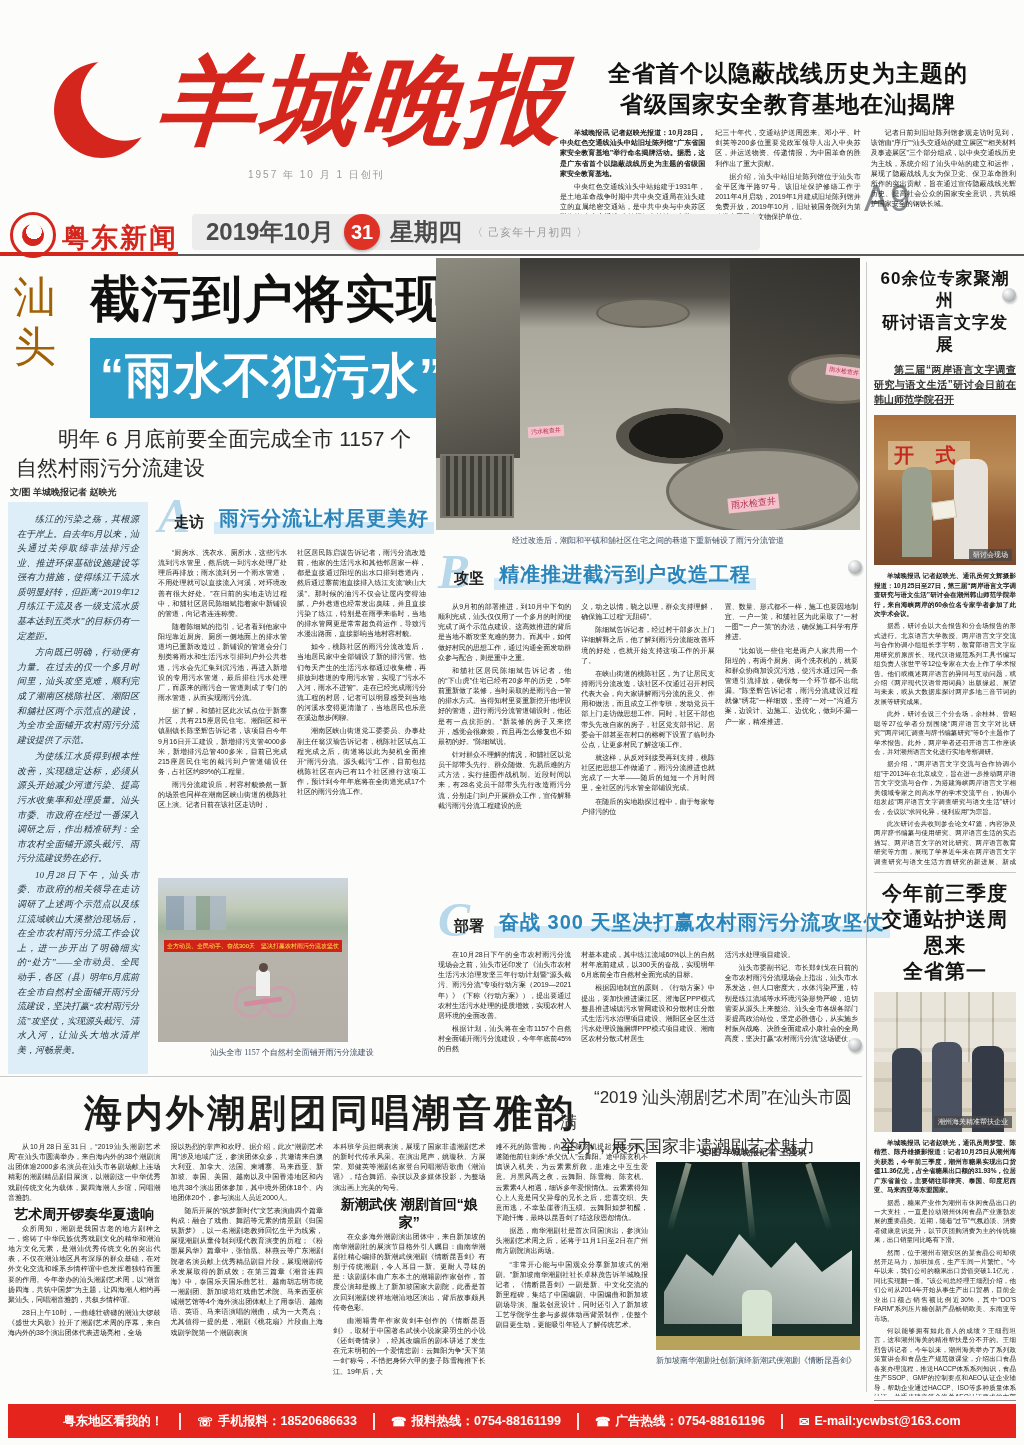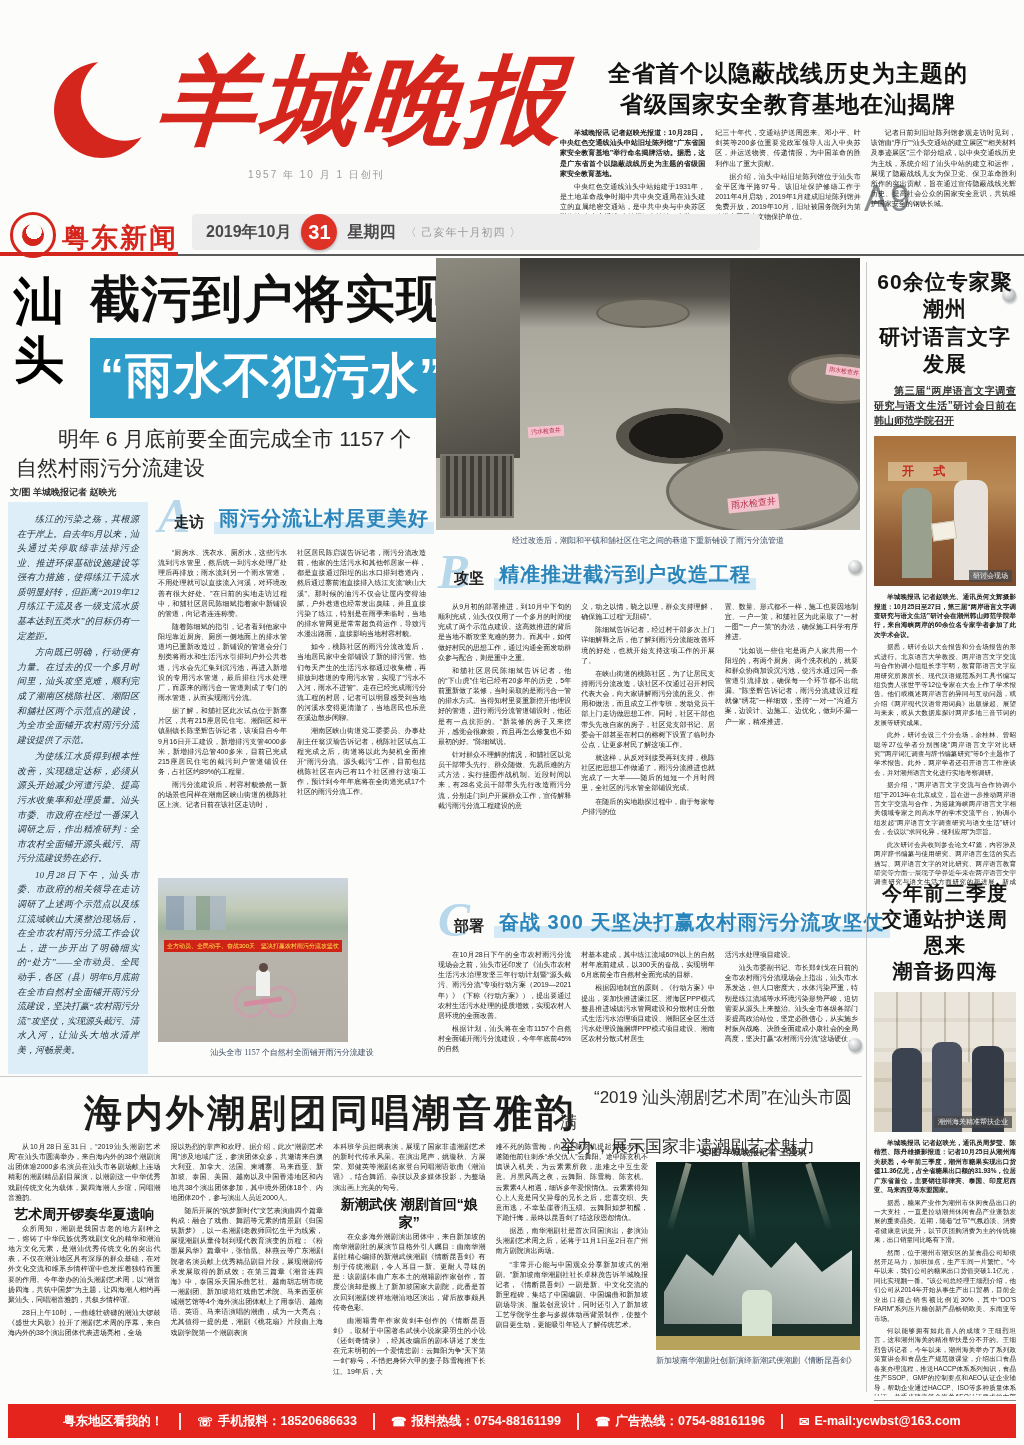--- a/index.html
+++ b/index.html
@@ -13,46 +13,46 @@
   
   .masthead{font-family:"Liberation Serif",serif;font-style:italic;font-weight:900;color:#d4261d;font-size:98px;letter-spacing:4px;transform:skew(-4deg);line-height:1;white-space:nowrap;}
   .swoosh{width:96px;height:96px;border-radius:50%;background:radial-gradient(circle at 68% 30%,rgba(0,0,0,0) 46%,#d4261d 47%);transform:rotate(18deg);}
   .founding{font-size:10px;color:#9a9a9a;letter-spacing:2px;}
   .pageno{font-size:36px;color:#8a8f93;letter-spacing:2px;}
   
   .ydlogo{width:40px;height:40px;border:3px solid #d4261d;border-radius:50%;display:flex;align-items:center;justify-content:center;}
   .ydlogo-inner{width:22px;height:22px;border-radius:50%;background:radial-gradient(circle at 62% 38%,rgba(0,0,0,0) 40%,#d4261d 41%);transform:rotate(-30deg);}
   .section-name{font-size:27px;font-weight:900;color:#d4261d;letter-spacing:2px;}
   .datebar{background:#ececec;border-radius:4px;height:36px;display:flex;align-items:center;padding:0 14px;gap:10px;}
-  .datebar .big{font-size:16px;color:#4a4a4a;font-weight:bold;}
+  .datebar .big{font-size:24px;color:#4a4a4a;font-weight:bold;}
   .daybubble{width:36px;height:36px;border-radius:50%;background:#df3227;color:#fff;font-size:20px;font-weight:900;display:flex;align-items:center;justify-content:center;box-shadow:0 2px 3px rgba(0,0,0,.25);}
   .lunar{font-size:11px;color:#9a9a9a;letter-spacing:1px;}
   .rule-dark{height:2px;background:#5a5a5a;}
   .rule-red{height:4px;background:#d4261d;}
   
-  .city{font-size:50px;font-weight:700;color:#000000;line-height:1.18;letter-spacing:2px;}
+  .city{font-size:42px;font-weight:400;color:#a16207;line-height:1.18;letter-spacing:2px;}
   .headline{font-size:50px;font-weight:900;color:#101010;letter-spacing:1px;white-space:nowrap;}
   .headline-box{background:#2f9dc9;color:#fff;font-size:48px;font-weight:900;padding:6px 10px 10px;white-space:nowrap;letter-spacing:1px;}
   .deck{font-size:21px;color:#2a2a2a;line-height:1.4;text-indent:2em;}
   .byline{font-size:9px;font-weight:bold;color:#333;}
   .intro-panel{background:#ddeef8;padding:10px 9px;font-family:"Liberation Serif",serif;font-style:italic;}
   .intro-panel p{font-size:9px;line-height:1.62;color:#1d2b38;text-indent:2em;text-align:justify;margin:0 0 2px;}
   
   .sec-head{display:flex;align-items:flex-end;}
   .badge-letter{font-family:"Liberation Serif",serif;font-style:italic;font-weight:900;font-size:48px;line-height:.75;color:#b7d7ea;}
   .badge-label{font-size:15px;font-weight:900;color:#222;margin-left:-16px;margin-bottom:2px;}
   .sec-title{font-size:20px;font-weight:900;color:#2a85bb;background:linear-gradient(rgba(0,0,0,0) 60%,#d3e9f5 60%);padding:0 5px 2px;margin-left:10px;letter-spacing:1px;white-space:nowrap;}
   .cap{font-size:8px;color:#3c4c63;text-align:center;font-family:"Liberation Serif",serif;line-height:1.3;}
   
   .ph{position:absolute;overflow:hidden;}
   .pink-label{position:absolute;background:#f4c2cd;color:#b0304a;font-size:6px;padding:1px 3px;white-space:nowrap;}
   .grate{position:absolute;background:repeating-linear-gradient(90deg,#6d6a62 0 4px,#3f3d38 4px 8px);border:2px solid #7a776e;}
   .manhole{position:absolute;border-radius:50%;}
   
-  .sb-title{font-size:21px;font-weight:900;color:#141414;text-align:center;line-height:1.3;letter-spacing:1px;}
+  .sb-title{font-size:17px;font-weight:900;color:#141414;text-align:center;line-height:1.3;letter-spacing:1px;}
   .sb-deck{font-size:10px;font-weight:bold;color:#333;line-height:1.5;text-align:justify;text-indent:2em;text-decoration:underline;}
   .sb .t{font-size:6.5px;}
   .phototag{position:absolute;right:4px;bottom:4px;background:rgba(70,70,70,.75);color:#eee;font-size:7px;padding:1px 4px;}
   .credits{font-size:8px;font-weight:bold;color:#333;line-height:1.6;border-top:1px solid #888;padding-top:4px;}
   
   .bot-title{font-size:38px;font-weight:900;color:#1c1c1c;letter-spacing:3px;white-space:nowrap;}
   .bot-deck{font-size:17px;color:#2e2e2e;line-height:1.45;}
   .bot-sub{font-size:14px;font-weight:900;color:#141414;text-align:center;margin:0 0;text-indent:0;}
   
   .footer{display:flex;align-items:center;justify-content:center;background:#e5251d;color:#fff;font-weight:bold;font-size:12.5px;}
@@ -216,42 +216,42 @@
 <div class="pin" style="left:848px;top:560px;"></div>
 <div class="pin" style="left:848px;top:1038px;"></div>
 
 <div class="abs sb" style="left:874px;top:268px;width:142px;">
   <h2 class="sb-title">
     <span style="display:block;">60余位专家聚潮州</span>
     <span style="display:block;">研讨语言文字发展</span>
   </h2>
   <p class="sb-deck" style="margin-top:6px;">第三届“两岸语言文字调查研究与语文生活”研讨会日前在韩山师范学院召开</p>
   <div class="ph" style="position:relative;margin-top:8px;width:142px;height:150px;background:linear-gradient(180deg,#a9713d 0%,#b98a55 35%,#8e5a34 70%,#7a4a2c 100%);">
-    <div class="abs" style="left:14px;top:26px;color:#c42b1e;font-size:12px;font-weight:900;letter-spacing:8px;background:rgba(236,219,180,.55);padding:1px 14px;">开 式</div>
+    <div class="abs" style="left:14px;top:26px;color:#c42b1e;font-size:20px;font-weight:900;letter-spacing:8px;background:rgba(236,219,180,.55);padding:1px 6px;">开 式</div>
     <div class="abs" style="left:28px;top:52px;width:30px;height:90px;background:#9aa08e;border-radius:10px 10px 0 0;"></div>
     <div class="abs" style="left:80px;top:44px;width:34px;height:100px;background:#e7e3dc;border-radius:10px 10px 0 0;"></div>
     <div class="abs" style="left:58px;top:86px;width:22px;height:16px;background:#f3efe2;border:1px solid #c9c2ae;transform:rotate(-8deg);"></div>
     <div class="phototag">研讨会现场</div>
   </div>
   <div style="margin-top:6px;height:296px;overflow:hidden;">
     <p class="t" style="font-weight:bold;">羊城晚报讯 记者赵映光、通讯员何文辉摄影报道：10月25日至27日，第三届“两岸语言文字调查研究与语文生活”研讨会在潮州韩山师范学院举行，来自海峡两岸的60余位名专家学者参加了此次学术会议。</p>
     <p class="t">据悉，研讨会以大会报告和分会场报告的形式进行。北京语言大学教授、两岸语言文字交流与合作协调小组组长李宇明，教育部语言文字应用研究所原所长、现代汉语规范系列工具书编写组负责人张世平等12位专家在大会上作了学术报告。他们或概述两岸语言的异同与互动问题，或介绍《两岸现代汉语常用词典》出版缘起、展望与未来，或从大数据库探讨两岸多地三音节词的发展等研究成果。</p>
     <p class="t">此外，研讨会设三个分会场，余桂林、曾昭聪等27位学者分别围绕“两岸语言文字对比研究”“两岸词汇调查与辞书编纂研究”等6个主题作了学术报告。此外，两岸学者还召开语言工作座谈会，并对潮州语言文化进行实地考察调研。</p>
     <p class="t">据介绍，“两岸语言文字交流与合作协调小组”于2013年在北京成立，旨在进一步推动两岸语言文字交流与合作，为搭建海峡两岸语言文字相关领域专家之间高水平的学术交流平台，协调小组发起“两岸语言文字调查研究与语文生活”研讨会，会议以“求同化异，便利应用”为宗旨。</p>
     <p class="t">此次研讨会共收到参会论文47篇，内容涉及两岸辞书编纂与使用研究、两岸语言生活的实态描写、两岸语言文字的对比研究、两岸语言教育研究等方面，展现了学界近年来在两岸语言文字调查研究与语文生活方面研究的新进展、新成果。</p>
   </div>
 </div>
 
 <div class="hairline-h" style="left:874px;top:872px;width:142px;"></div>
 
 <div class="abs sb" style="left:874px;top:880px;width:142px;">
   <h2 class="sb-title" style="font-size:20px;">
     <span style="display:block;">今年前三季度</span>
     <span style="display:block;">交通站护送周恩来</span>
-    <span style="display:block;">潮音扬四海</span>
+    <span style="display:block;">全省第一</span>
   </h2>
   <div class="ph" style="position:relative;margin-top:8px;width:142px;height:140px;background:repeating-linear-gradient(180deg,#ded7c8 0 26px,#cfc6b4 26px 30px),linear-gradient(#ded7c8,#cfc6b4);">
     <div class="abs" style="left:0;top:0;width:142px;height:70px;background:repeating-linear-gradient(90deg,rgba(255,255,255,.35) 0 22px,rgba(120,110,90,.25) 22px 24px);"></div>
     <div class="abs" style="left:18px;top:56px;width:30px;height:84px;background:#3c4350;border-radius:9px 9px 0 0;"></div>
     <div class="abs" style="left:58px;top:50px;width:30px;height:90px;background:#4a5160;border-radius:9px 9px 0 0;"></div>
     <div class="abs" style="left:98px;top:54px;width:32px;height:86px;background:#343b47;border-radius:9px 9px 0 0;"></div>
     <div class="phototag">潮州海关精准帮扶企业</div>
   </div>
   <div style="margin-top:6px;height:258px;overflow:hidden;">
     <p class="t" style="font-weight:bold;">羊城晚报讯 记者赵映光，通讯员周梦莹、陈楷焄、陈丹雄摄影报道：记者10月25日从潮州海关获悉，今年前三季度，潮州市糖果实现出口货值11.36亿元，占全省糖果出口额的31.93%，位居广东省首位，主要销往菲律宾、泰国、印度尼西亚、马来西亚等东盟国家。</p>

